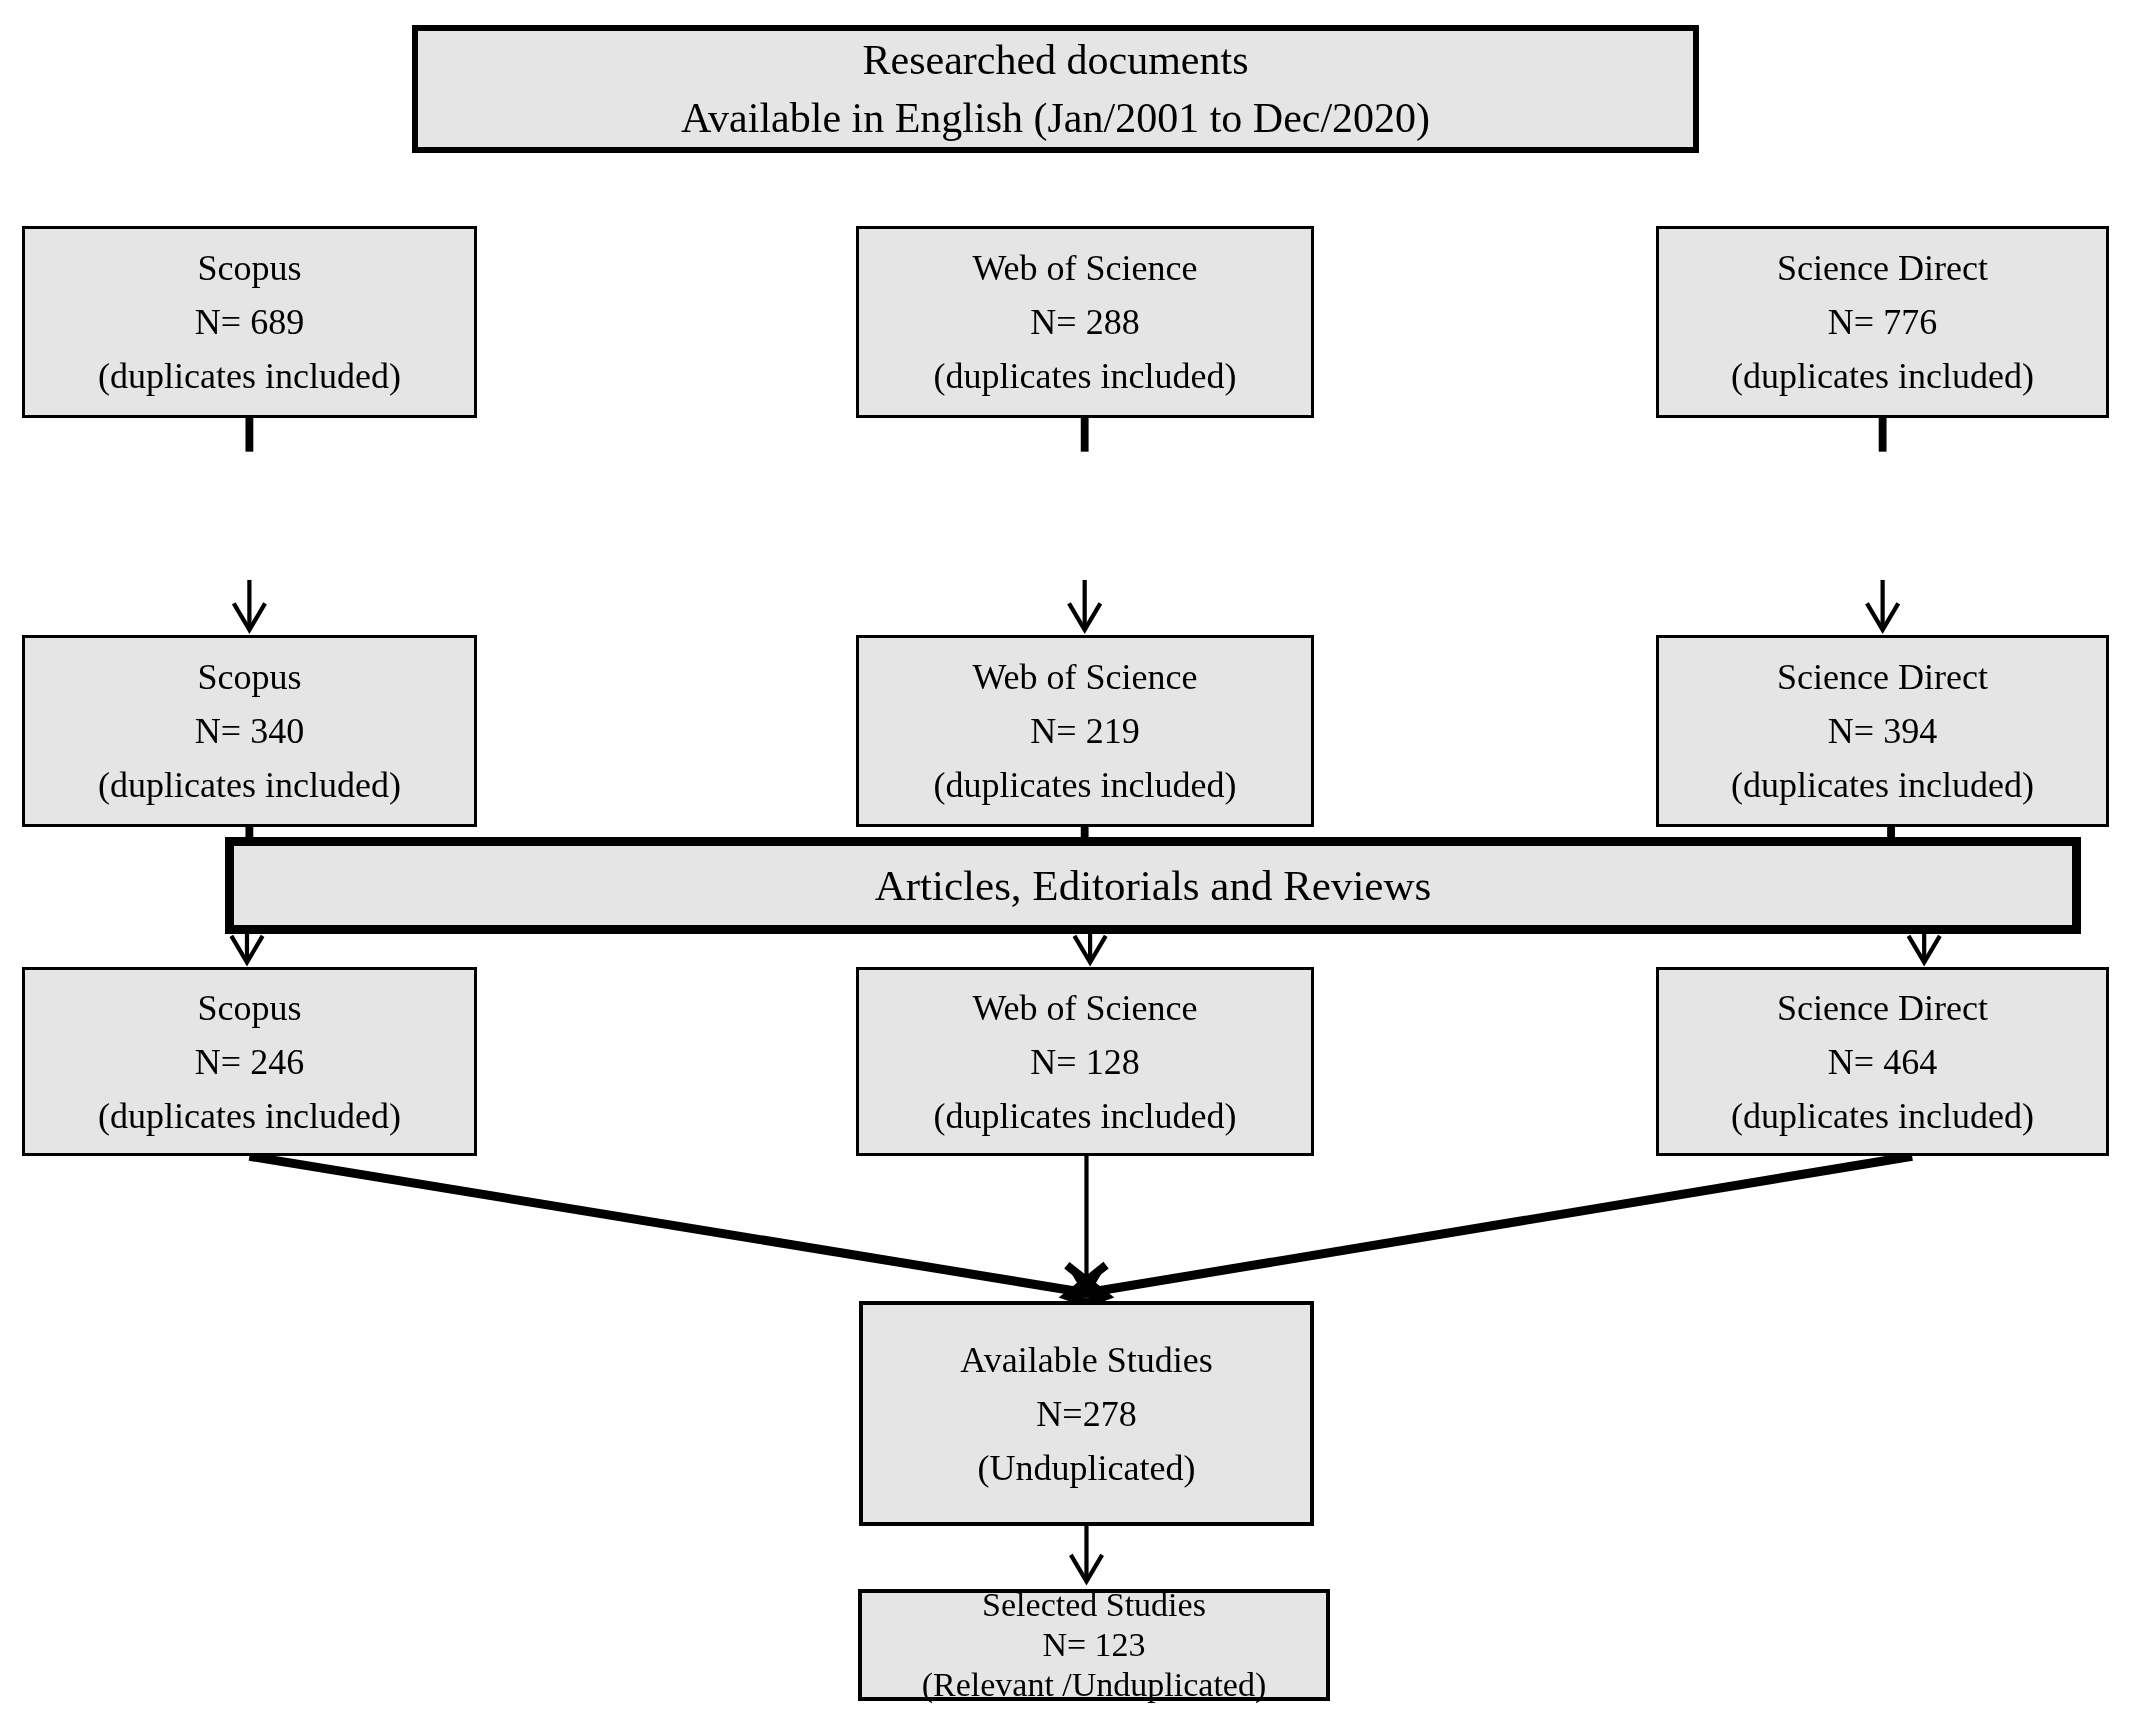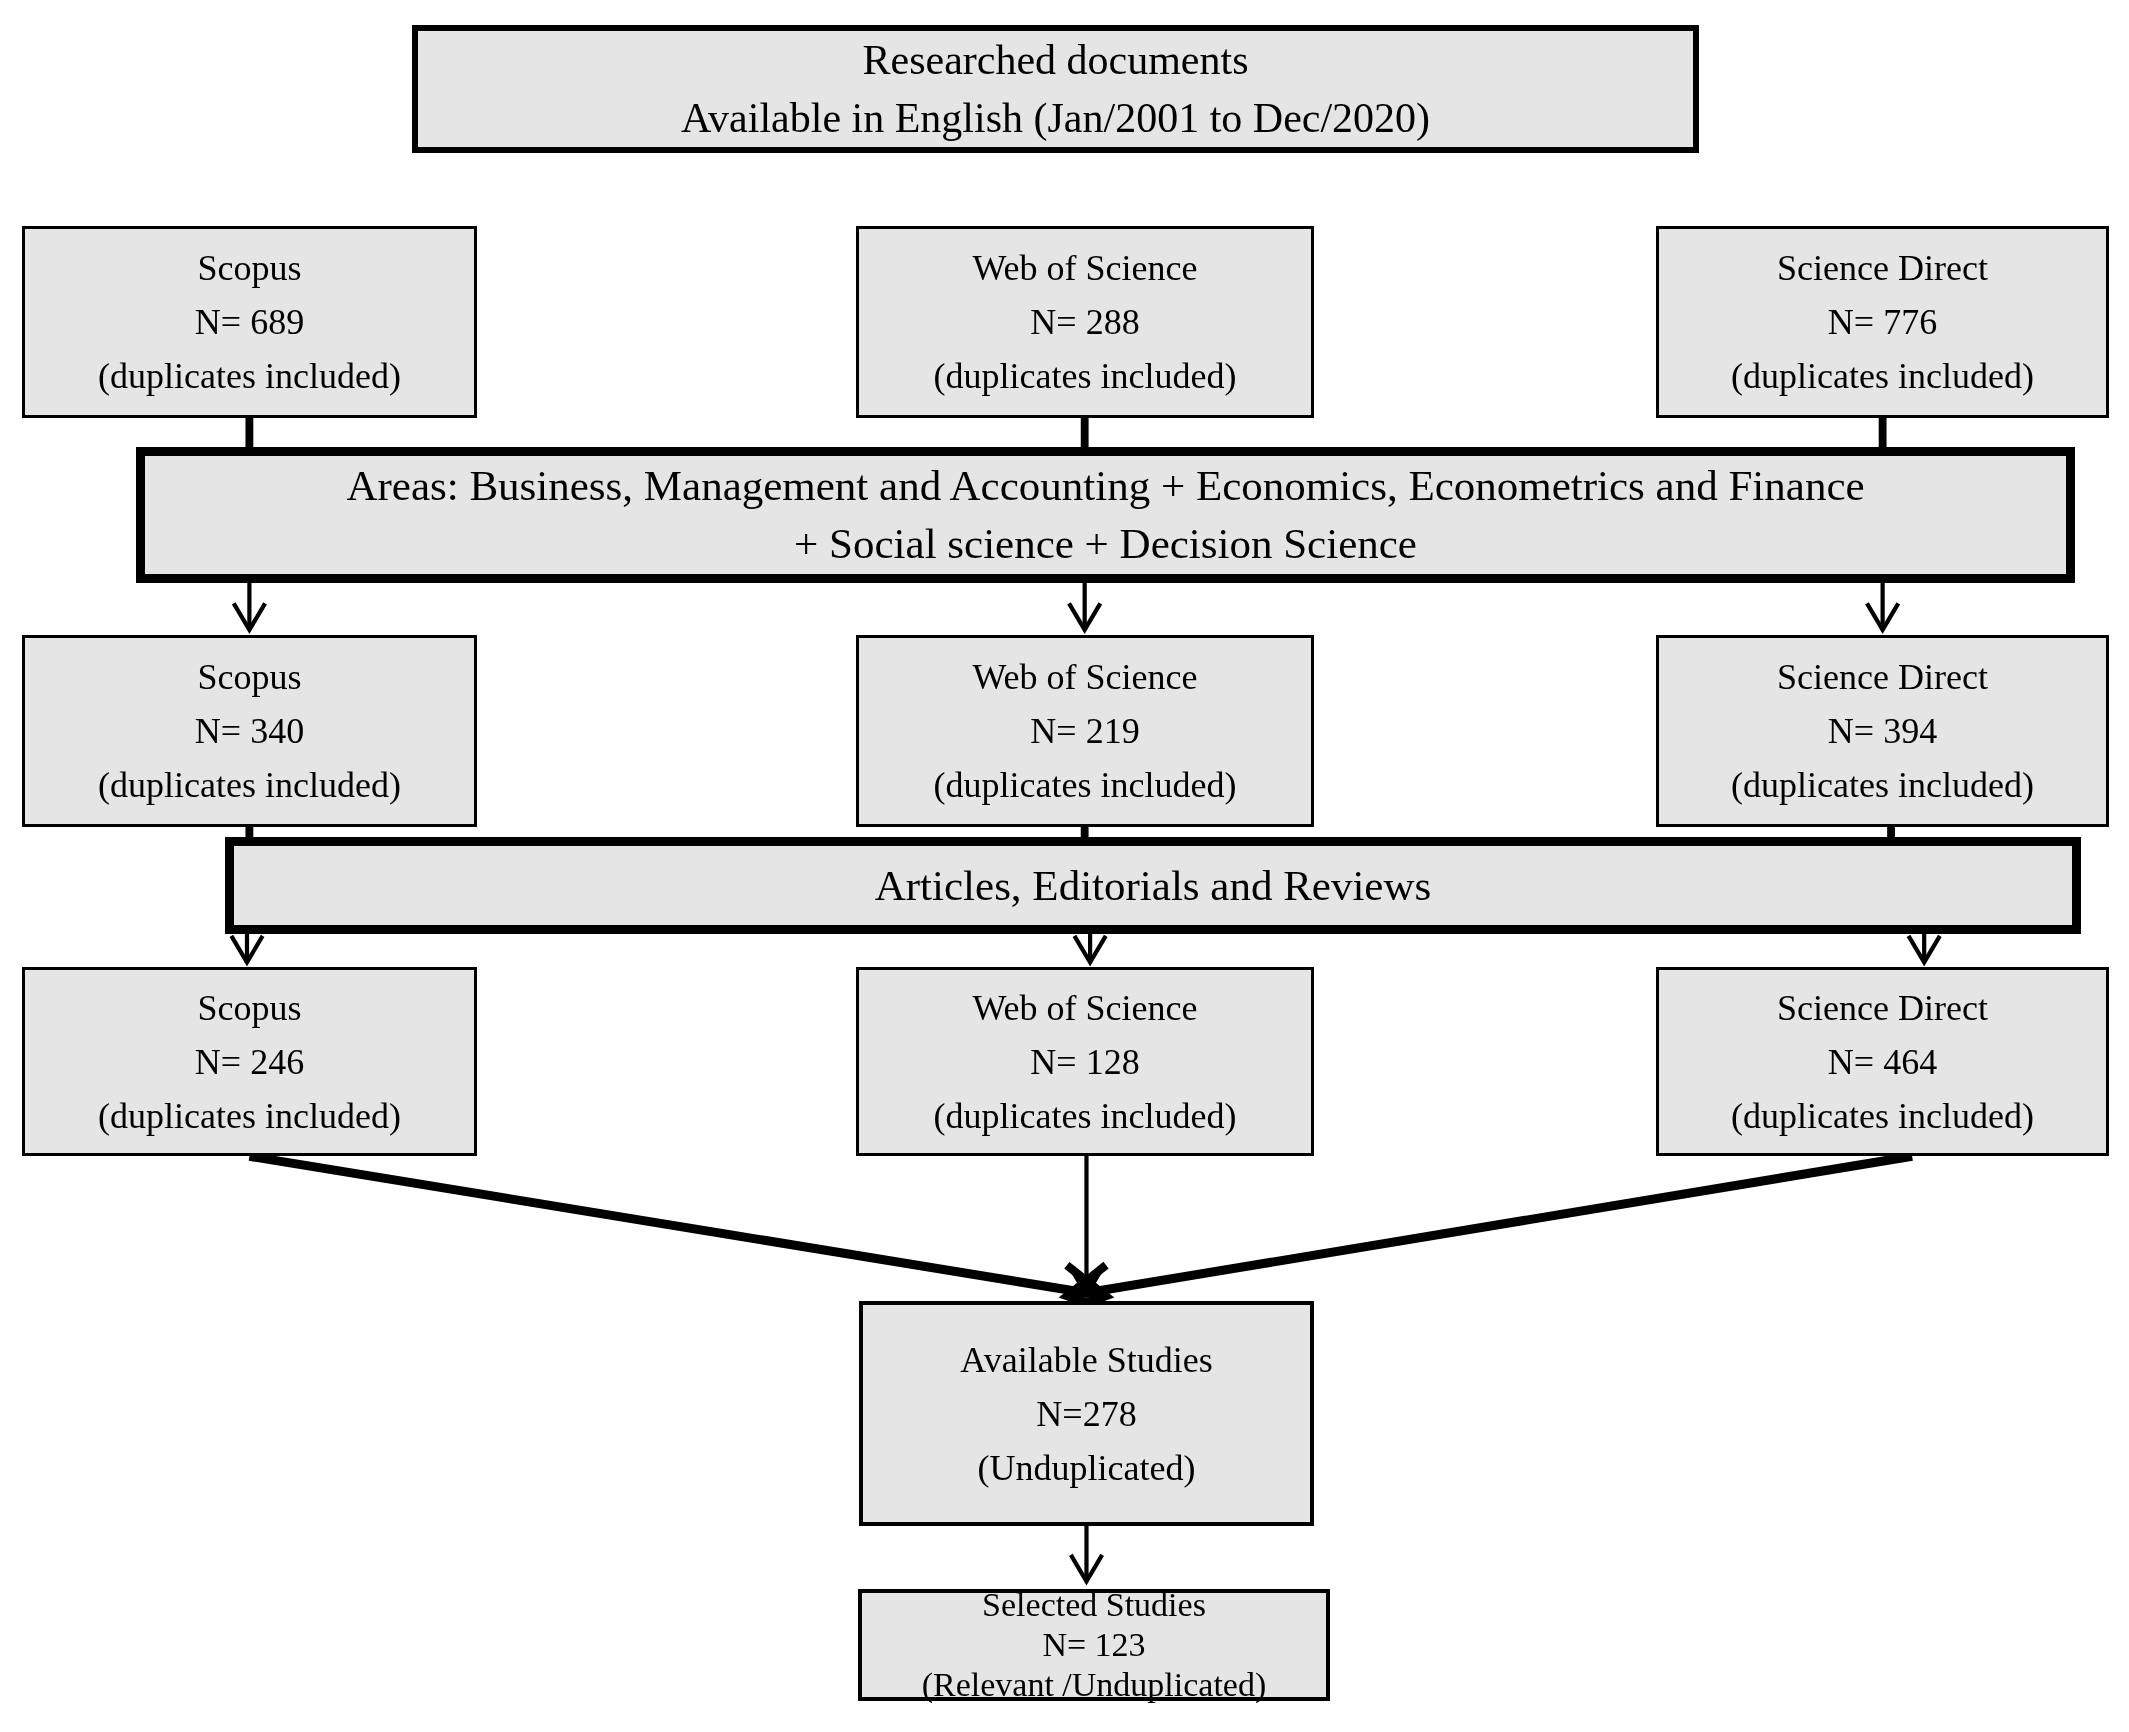--- a/index.html
+++ b/index.html
@@ -106,24 +106,20 @@
     <div>Web of Science</div>
     <div>N= 288</div>
     <div>(duplicates included)</div>
   </div>
   <div class="box stagebox" style="left:1656px; top:226px; width:453px; height:192px;">
     <div>Science Direct</div>
     <div>N= 776</div>
     <div>(duplicates included)</div>
   </div>
 
-  <div class="box widebox" style="left:136px; top:447px; width:1939px; height:136px;">
-    <div>Areas: Business, Management and Accounting + Economics, Econometrics and Finance</div>
-    <div>+ Social science + Decision Science</div>
-  </div>
 
   <div class="box stagebox" style="left:22px; top:635px; width:455px; height:192px;">
     <div>Scopus</div>
     <div>N= 340</div>
     <div>(duplicates included)</div>
   </div>
   <div class="box stagebox" style="left:856px; top:635px; width:458px; height:192px;">
     <div>Web of Science</div>
     <div>N= 219</div>
     <div>(duplicates included)</div>

